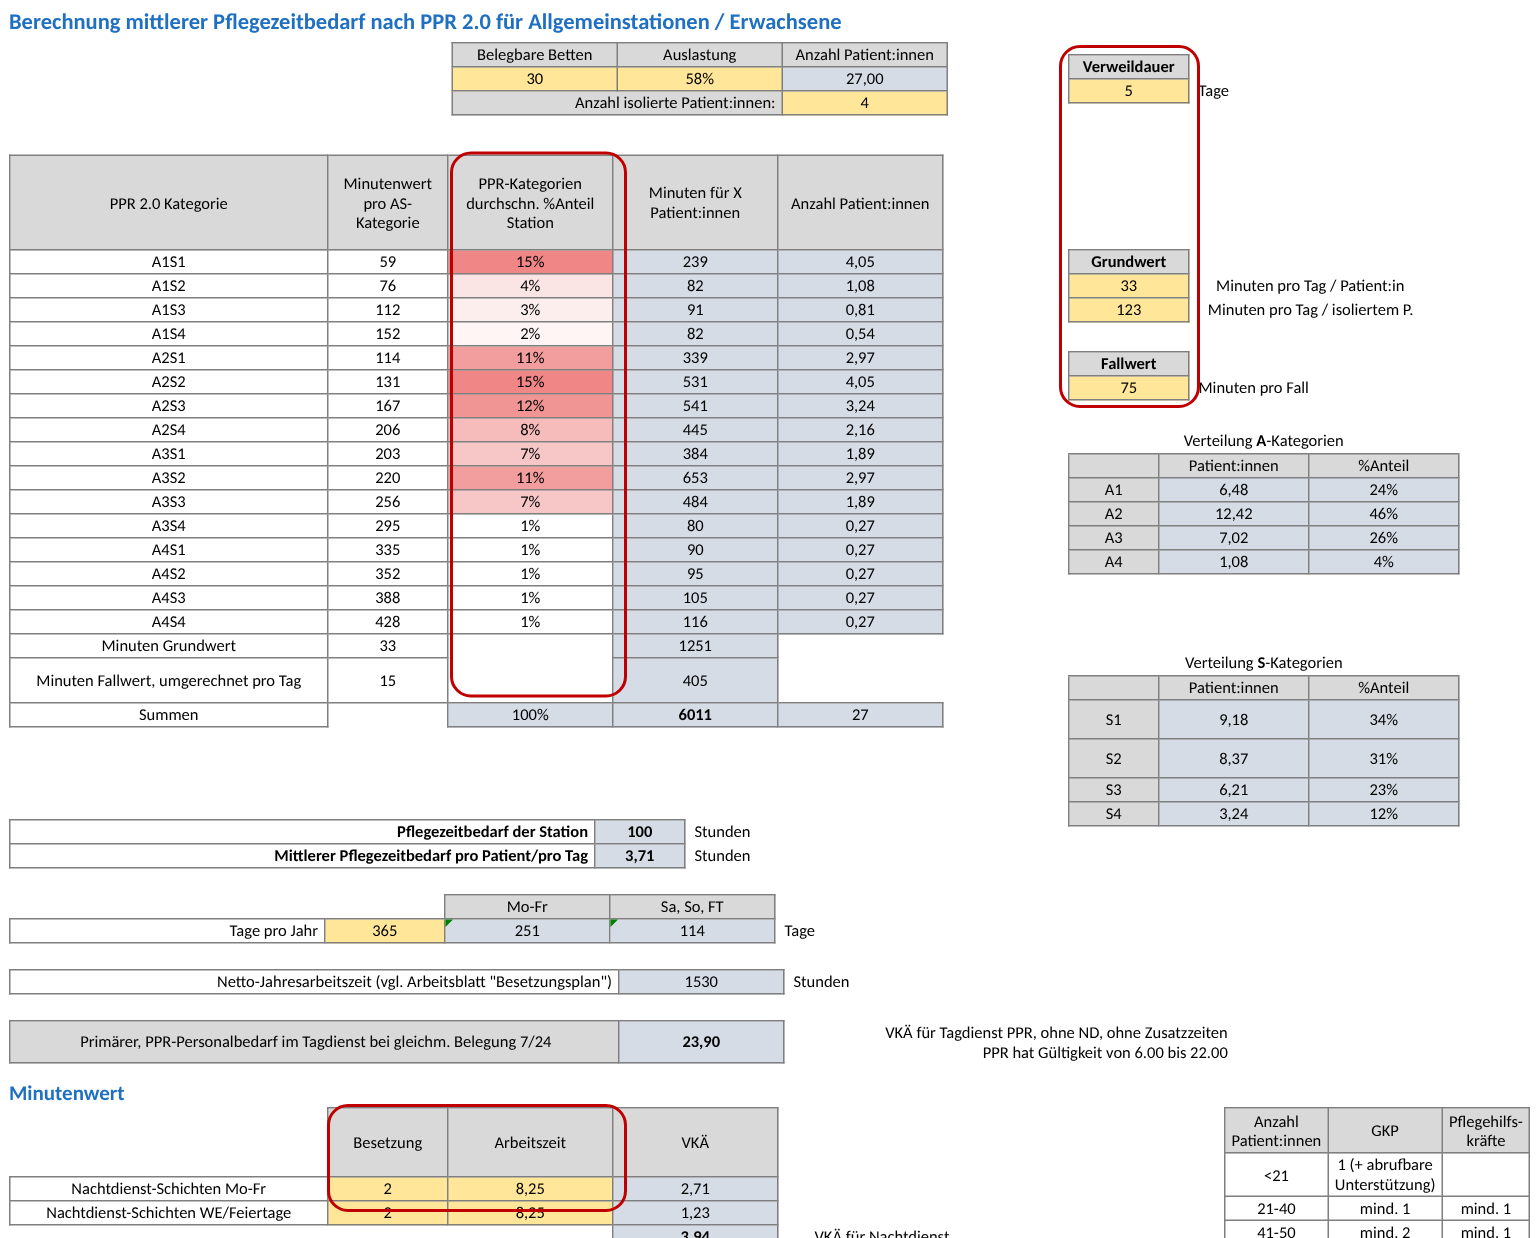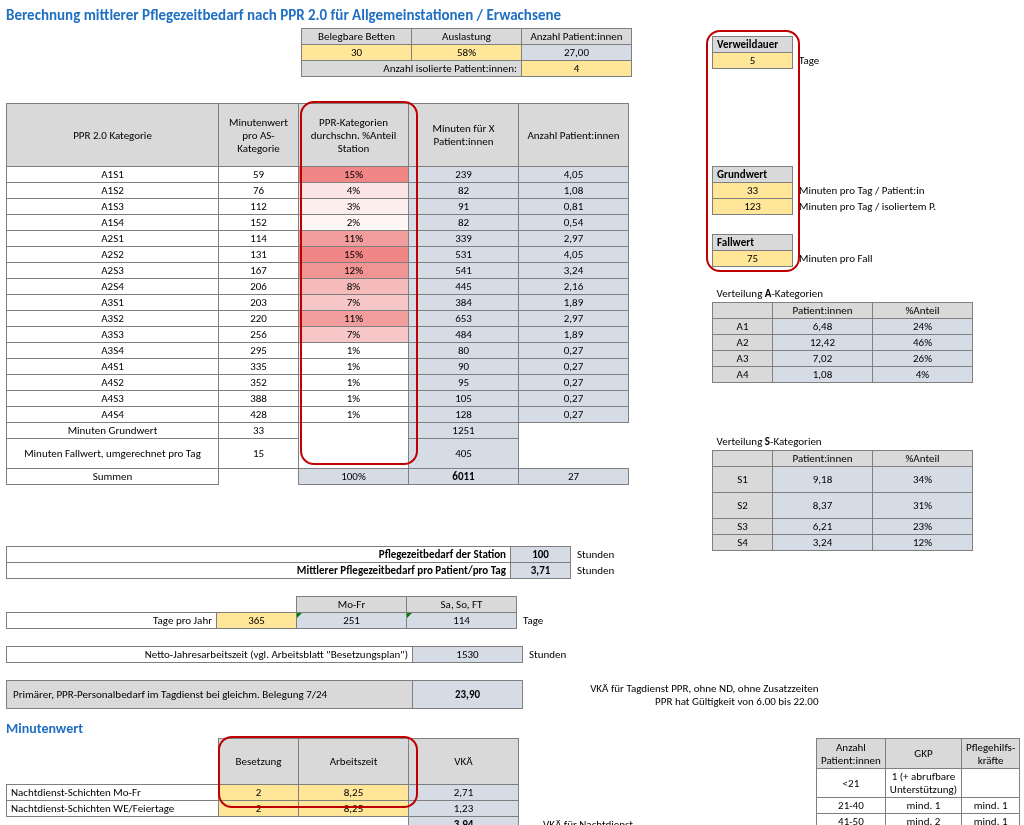--- a/index.html
+++ b/index.html
@@ -4,21 +4,21 @@
 <style>
   html,body{margin:0;padding:0;font-family:Calibri,Arial,sans-serif;font-size:11px;color:#000;background:#fff}
   body{padding:6px;width:1024px;box-sizing:border-box}
   .title{color:#1f6fc2;font-weight:bold;font-size:15px;margin-bottom:4px}
   table{border-collapse:collapse}
   td,th{border:1px solid #7f7f7f;padding:1px 4px;text-align:center;height:16px;box-sizing:border-box;font-weight:normal}
   .hdr{background:#d9d9d9}
   .yel{background:#ffe699}
   .blu{background:#d6dce5}
   .bold{font-weight:bold}
-  .left{text-align:left}
+  .left{text-align:center}
   .right{text-align:right}
   .section{position:absolute}
   .container{position:relative;width:1010px;height:840px}
   .redring{position:absolute;border:2px solid #c00000;border-radius:14px;pointer-events:none}
   .grn-tri{position:relative}
   .grn-tri::before{content:"";position:absolute;left:0;top:0;border-top:5px solid #008000;border-right:5px solid transparent}
   .sub{font-size:14px;color:#1f6fc2;font-weight:bold}
 </style>
 </head>
 <body>
@@ -201,21 +201,21 @@
           <td>A4S3</td>
           <td>388</td>
           <td style="background:#ffffff">1%</td>
           <td class="blu">105</td>
           <td class="blu">0,27</td>
         </tr>
         <tr>
           <td>A4S4</td>
           <td>428</td>
           <td style="background:#ffffff">1%</td>
-          <td class="blu">128</td>
+          <td class="blu">116</td>
           <td class="blu">0,27</td>
         </tr>
       </tbody>
   <tbody>
         <tr>
           <td>Minuten Grundwert</td>
           <td>33</td>
           <td style="border:none"></td>
           <td class="blu">1251</td>
           <td style="border:none"></td>
@@ -233,21 +233,21 @@
           <td class="blu">100%</td>
           <td class="blu bold">6011</td>
           <td class="blu">27</td>
         </tr>
 </tbody>
     </table>
 
 <table class="section" style="left:0;top:540px">
   <tbody>
         <tr>
-          <td class="right bold" style="width:504px">Pflegezeitbedarf der Station</td>
+          <td class="right bold" style="width:390px">Pflegezeitbedarf der Station</td>
           <td class="blu bold" style="width:60px">100</td>
           <td style="border:none;text-align:left;padding-left:6px">Stunden</td>
         </tr>
   <tr>
           <td class="right bold">Mittlerer Pflegezeitbedarf pro Patient/pro Tag</td>
           <td class="blu bold">3,71</td>
           <td style="border:none;text-align:left;padding-left:6px">Stunden</td>
         </tr>
 </tbody>
     </table>

